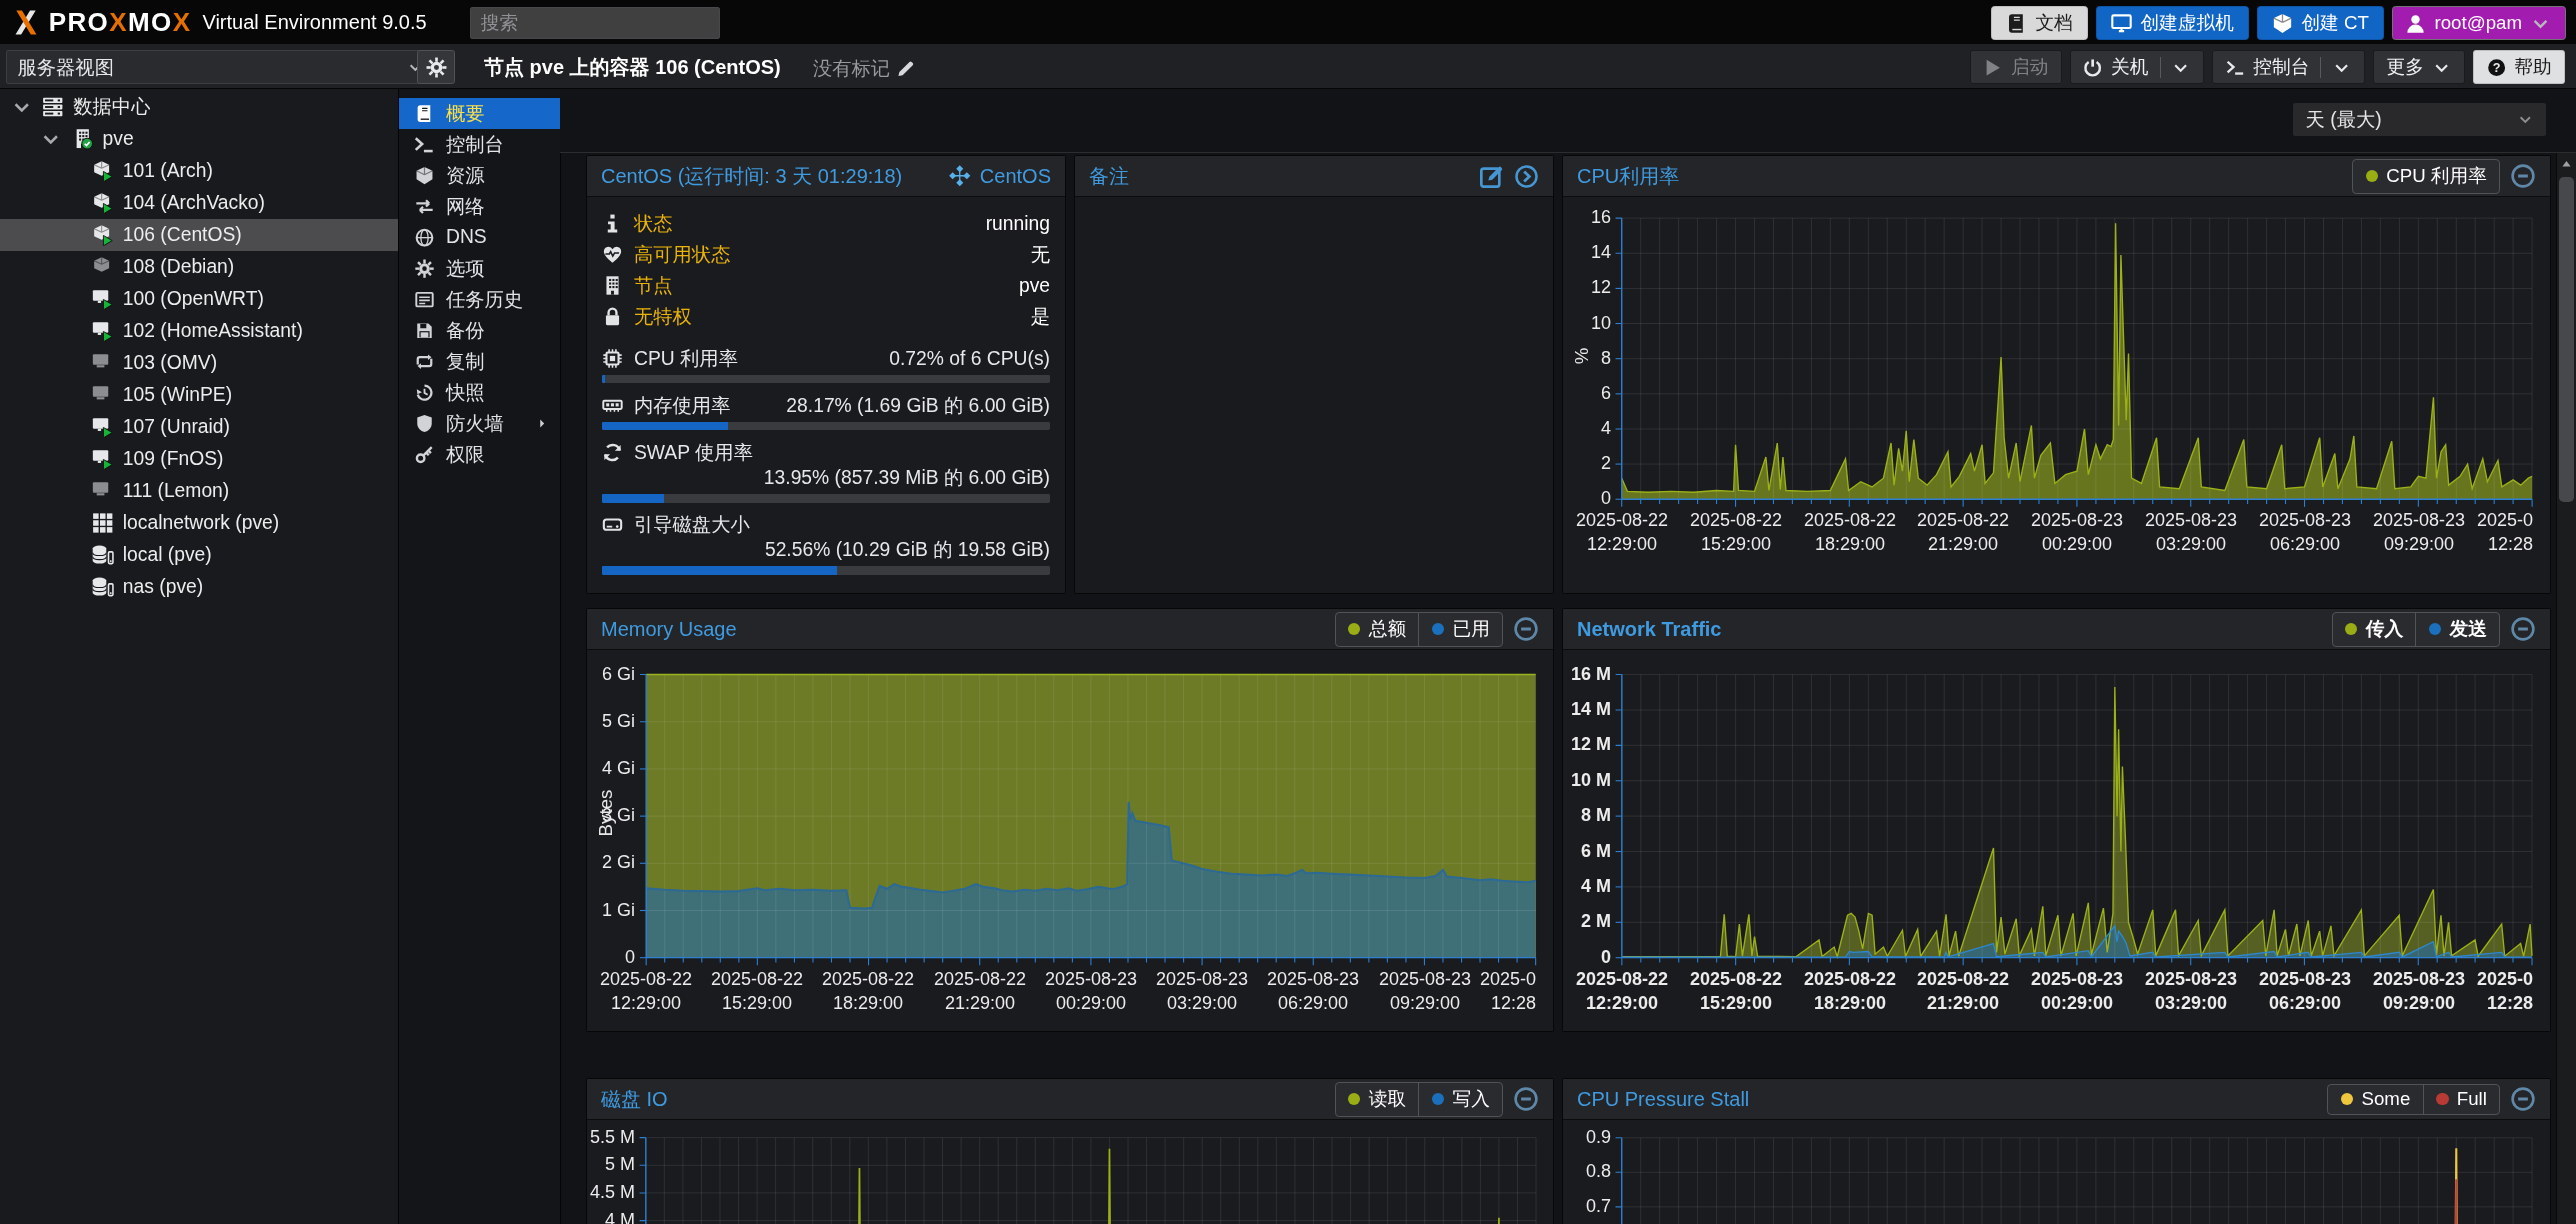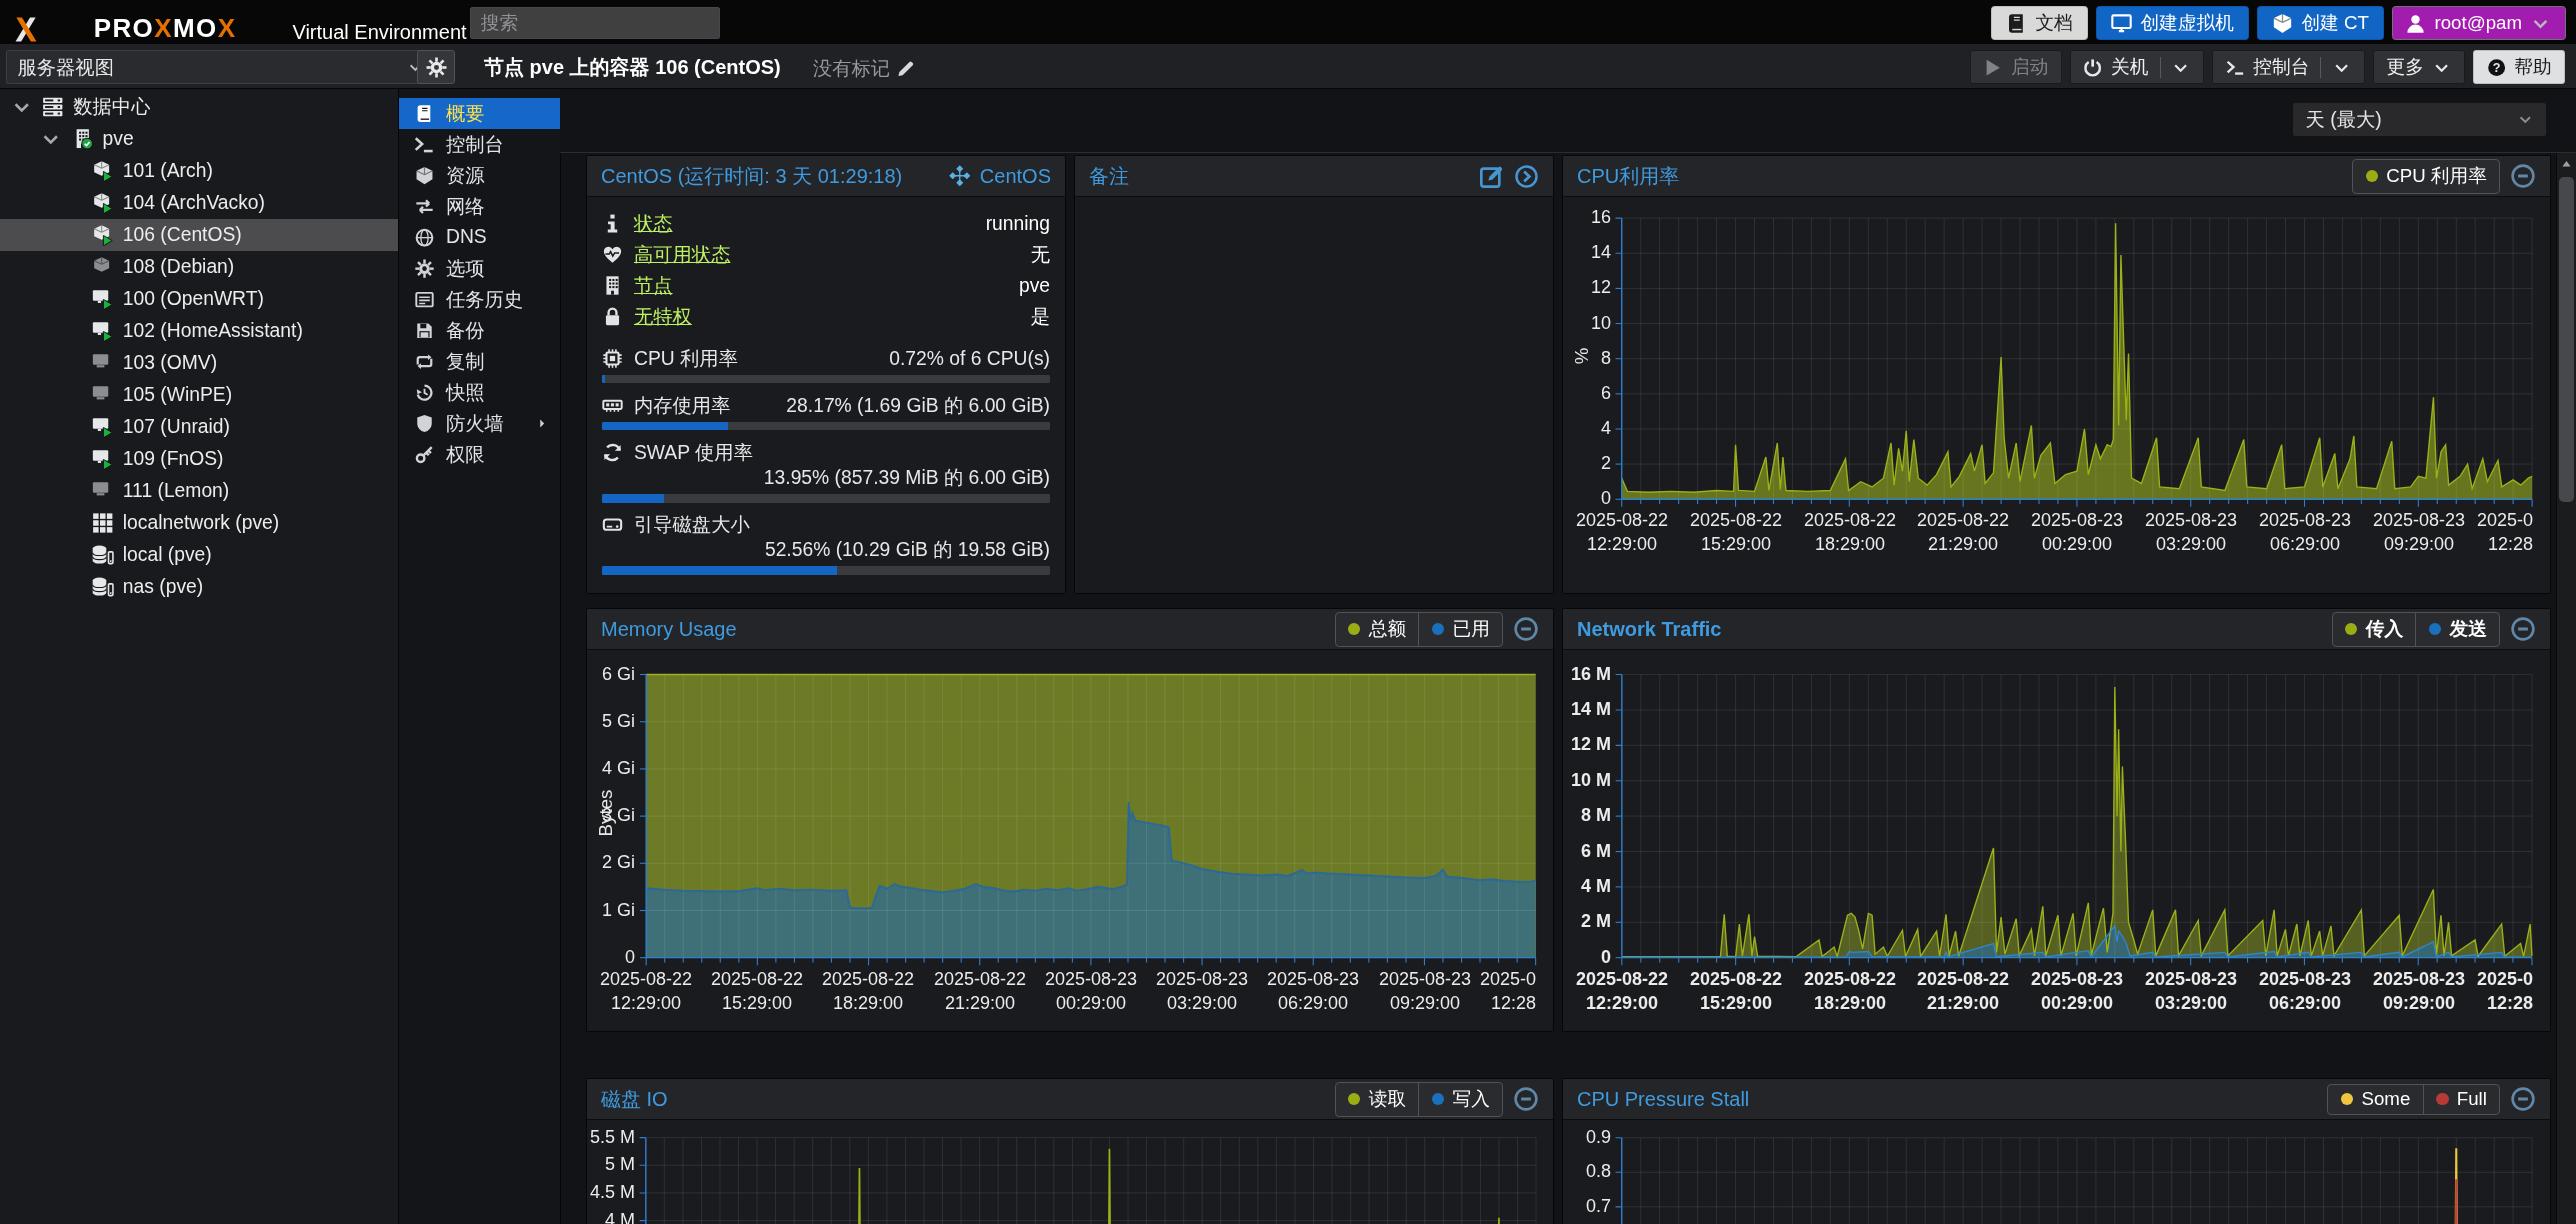--- a/index.html
+++ b/index.html
@@ -2,21 +2,21 @@
 <html style="font-size:11px"><head>
 <meta charset="utf-8">
 <style>
   html,body{margin:0;padding:0;background:#0a0b0c;}
   .root{position:relative;width:2576px;height:1224px;overflow:hidden;background:#121316;
         font-family:"Liberation Sans","DejaVu Sans",sans-serif;color:#e7e8ea;}
   .icn{display:inline-flex;align-items:center;justify-content:center;}
   .icn svg{width:100%;height:100%;display:block;}
 
   
-  .topbar{position:absolute;left:0;top:0;right:0;height:44px;background:#070708;display:flex;align-items:flex-end;z-index:30;gap:45px;}
+  .topbar{position:absolute;left:0;top:0;right:0;height:44px;background:#070708;display:flex;align-items:center;z-index:30;}
   .logo-mark{width:32px;height:29px;margin-left:9.7px;}
   .brand{font-size:26px;font-weight:bold;letter-spacing:1.4px;margin-left:7px;white-space:nowrap;}
   .subtitle{font-size:20px;color:#ffffff;margin-left:11px;white-space:nowrap;}
   .search{position:absolute;left:470px;top:7px;width:229px;height:30px;background:#404040;border:0.7px solid #47484b;
           border-radius:2.1px;color:#e7e8ea;font-size:18.7px;padding:0 9.7px;outline:none;}
   .search::placeholder{color:#909296;}
   .top-right{position:absolute;right:9.7px;top:6.2px;display:flex;gap:8.3px;align-items:center;}
   .btn{display:flex;align-items:center;gap:8.3px;height:32px;padding:0 14px;border-radius:3.5px;font-size:18.7px;white-space:nowrap;cursor:pointer;}
   .btn .icn{width:21px;height:21px;}
   .btn-light{background:#d9d9d9;color:#1c1c1c;border:0.7px solid #bfbfbf;}
@@ -83,21 +83,21 @@
   .legend{margin-left:auto;display:flex;background:#2a2b2f;border:0.7px solid #515357;border-radius:4.1px;overflow:hidden;}
   .legend-item{display:flex;align-items:center;gap:8.3px;padding:3.5px 12.4px;font-size:18.7px;color:#ffffff;cursor:pointer;white-space:nowrap;}
   .legend-item + .legend-item{border-left:0.7px solid #515357;}
   .dot{width:12.4px;height:12.4px;border-radius:50%;flex:0 0 auto;}
   .collapse{width:26px;height:26px;margin-left:9.7px;color:#5f87a8;cursor:pointer;flex:0 0 auto;}
 
   
   .krows{margin:11px 15px 0 15px;}
   .krow{height:31px;display:flex;align-items:center;font-size:19.3px;}
   .krow .icn{width:21px;height:21px;margin-right:11px;color:#e2e3e5;flex:0 0 auto;}
-  .krow .klab{color:#bef264;text-decoration:underline;}
+  .krow .klab{color:#eab308;}
   .krow .kval{margin-left:auto;color:#ffffff;}
   .meters{margin:14px 15px 0 15px;}
   .meter{margin-bottom:9.7px;}
   .mline{display:flex;align-items:center;height:25px;font-size:19.3px;}
   .mline .icn{width:21px;height:21px;margin-right:11px;color:#e2e3e5;flex:0 0 auto;}
   .mline .kval{margin-left:auto;}
   .mval2{height:25px;font-size:19.3px;text-align:right;line-height:25px;}
   .mbar{margin-top:4.1px;height:8.3px;background:#3a3b3e;border-radius:1.4px;overflow:hidden;}
   .mfill{height:100%;background:#1566c4;}
 

